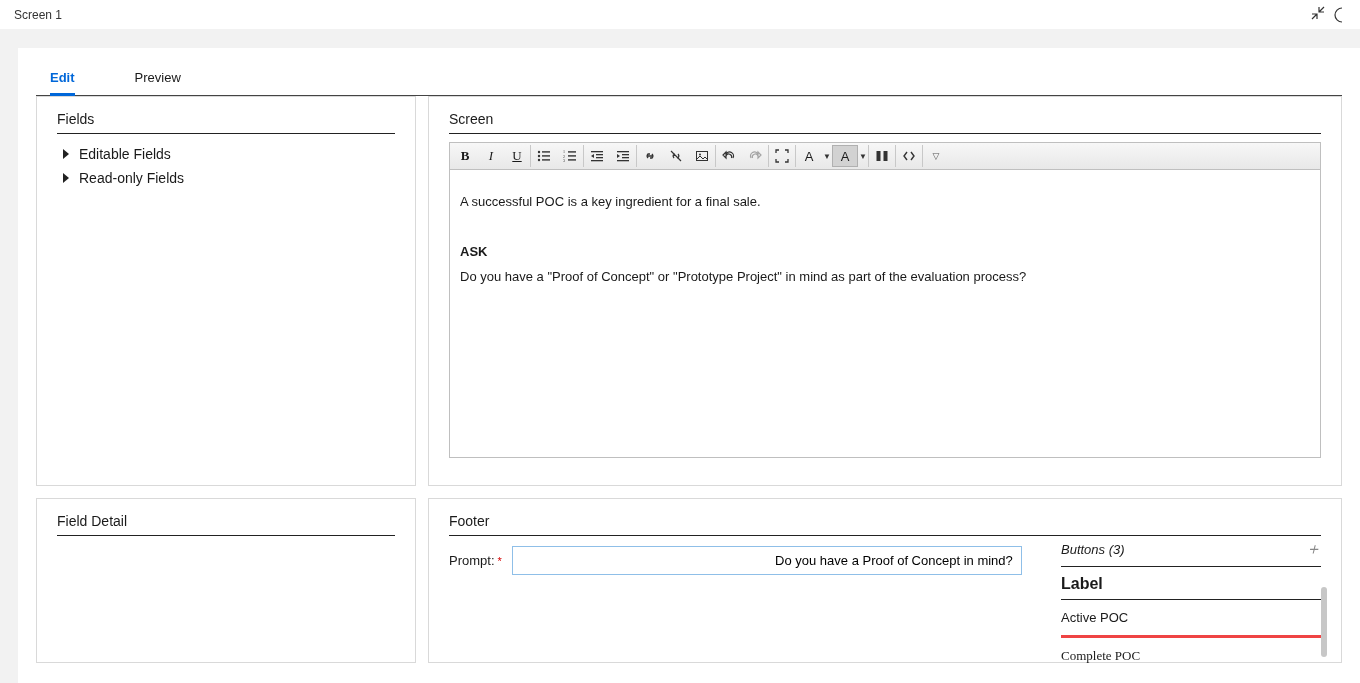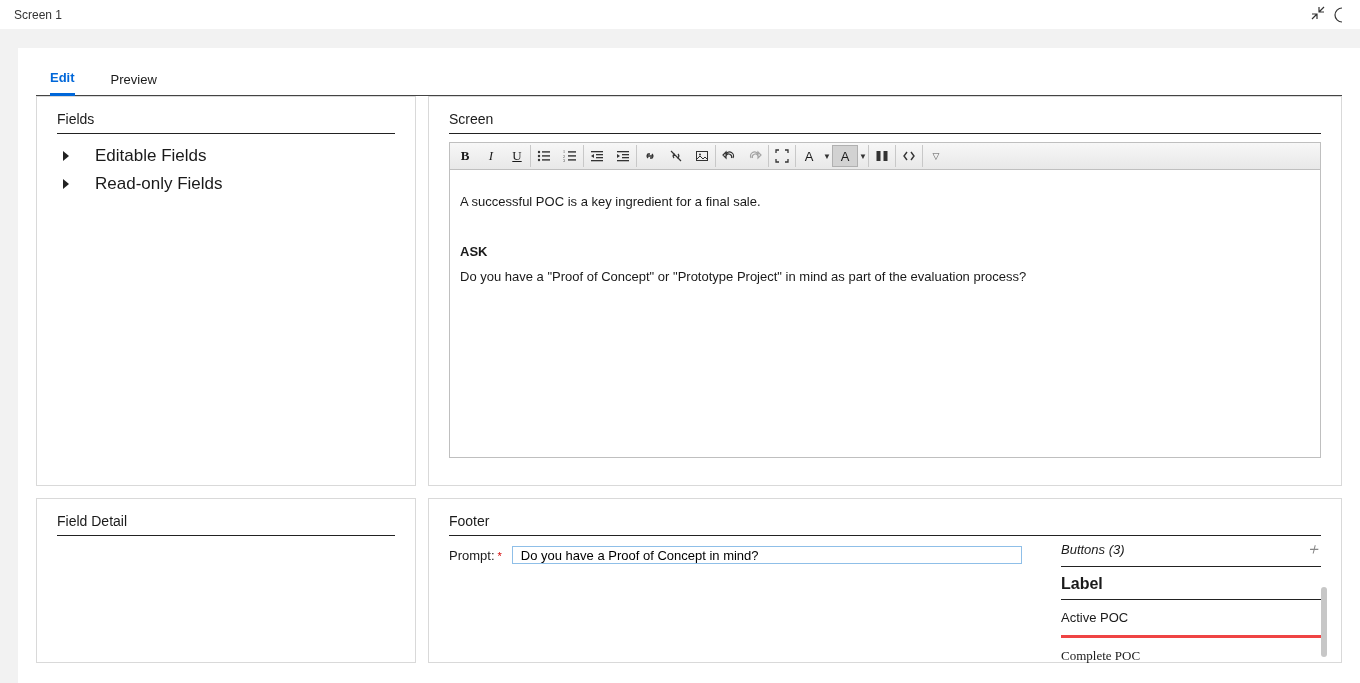--- a/index.html
+++ b/index.html
@@ -26,24 +26,23 @@
 
   .page {
     background:#fff;
     margin: 18px 0 0 18px;
     width: calc(100% - 18px);
     min-height: calc(100vh - 48px);
     padding: 0 18px 18px 18px;
   }
   .tabs {
     display:flex;
-    gap: 36px;
+    gap: 60px;
     border-bottom: 1px solid #444;
     padding: 22px 14px 0 14px;
-    align-items: flex-end;
   }
   .tab {
     padding: 0 0 8px 0;
     cursor:pointer;
     font-size: 13px;
   }
   .tab.active {
     color: #0067d9;
     font-weight: 600;
     border-bottom: 3px solid #0067d9;
@@ -64,24 +63,24 @@
     position:relative;
   }
   .panel-title {
     font-size: 14px;
     padding-bottom: 6px;
     border-bottom: 1px solid #222;
     margin-bottom: 8px;
   }
 
   .tree-item {
-    display:flex; align-items:center; gap:26px;
+    display:flex; align-items:center; gap:10px;
     padding: 4px 0 4px 6px;
     cursor:pointer;
-    font-size: 17px;
+    font-size: 14px;
   }
   .tree-arrow {
     width:0; height:0;
     border-top:5px solid transparent;
     border-bottom:5px solid transparent;
     border-left:6px solid #222;
   }
 
   
   .rte {
@@ -117,24 +116,25 @@
   }
   .rte-body .ask { font-weight:700; margin-top:30px; }
 
   
   .footer-row { display:flex; align-items:center; gap:10px; margin-top:10px;}
   .req-star { color:#d40000; font-size:11px; margin-left:3px;}
   .prompt-input {
     flex:1;
     max-width:510px;
     border:1px solid #8fbfe8;
-    height:18px;
+    height:29px;
     padding: 0 8px;
     font-size:13px;
     outline:none;
+    text-align:right;
   }
 
   
   .buttons-block {
     position:absolute;
     right:20px; top:40px;
     width:260px;
   }
   .btns-head {
     display:flex; justify-content:space-between; align-items:center;

